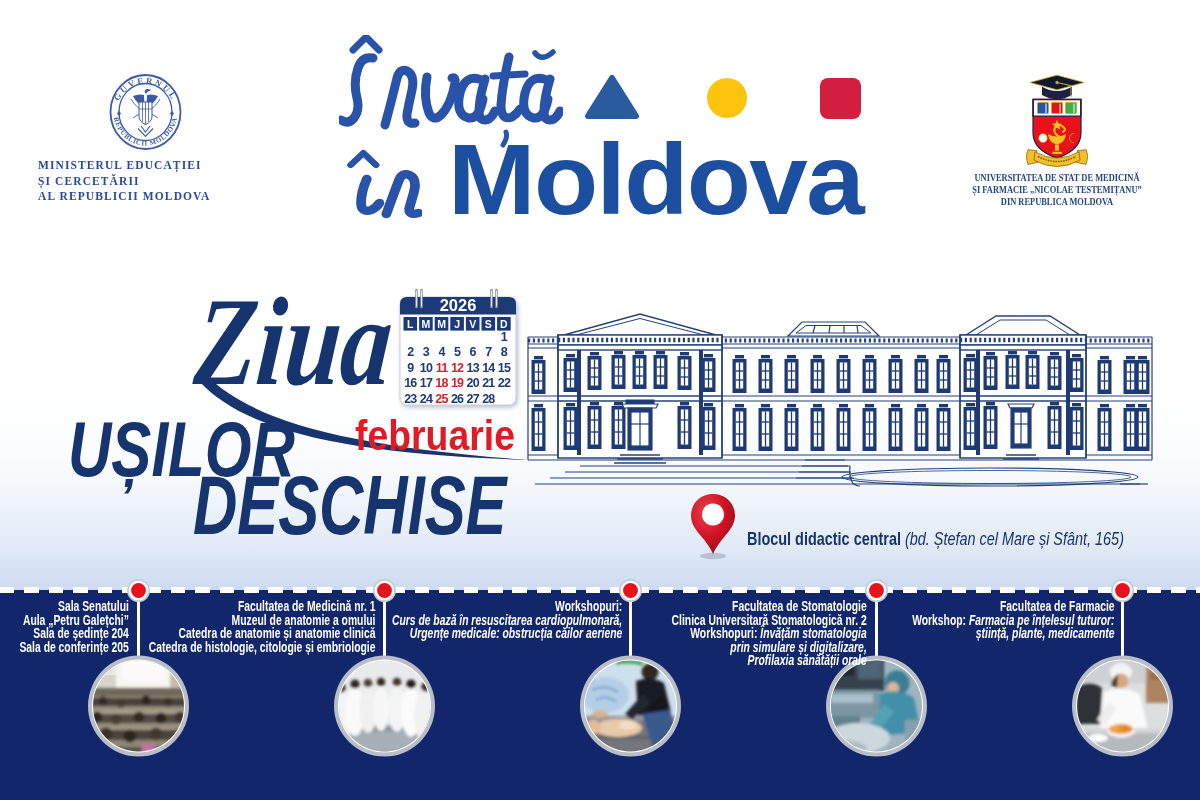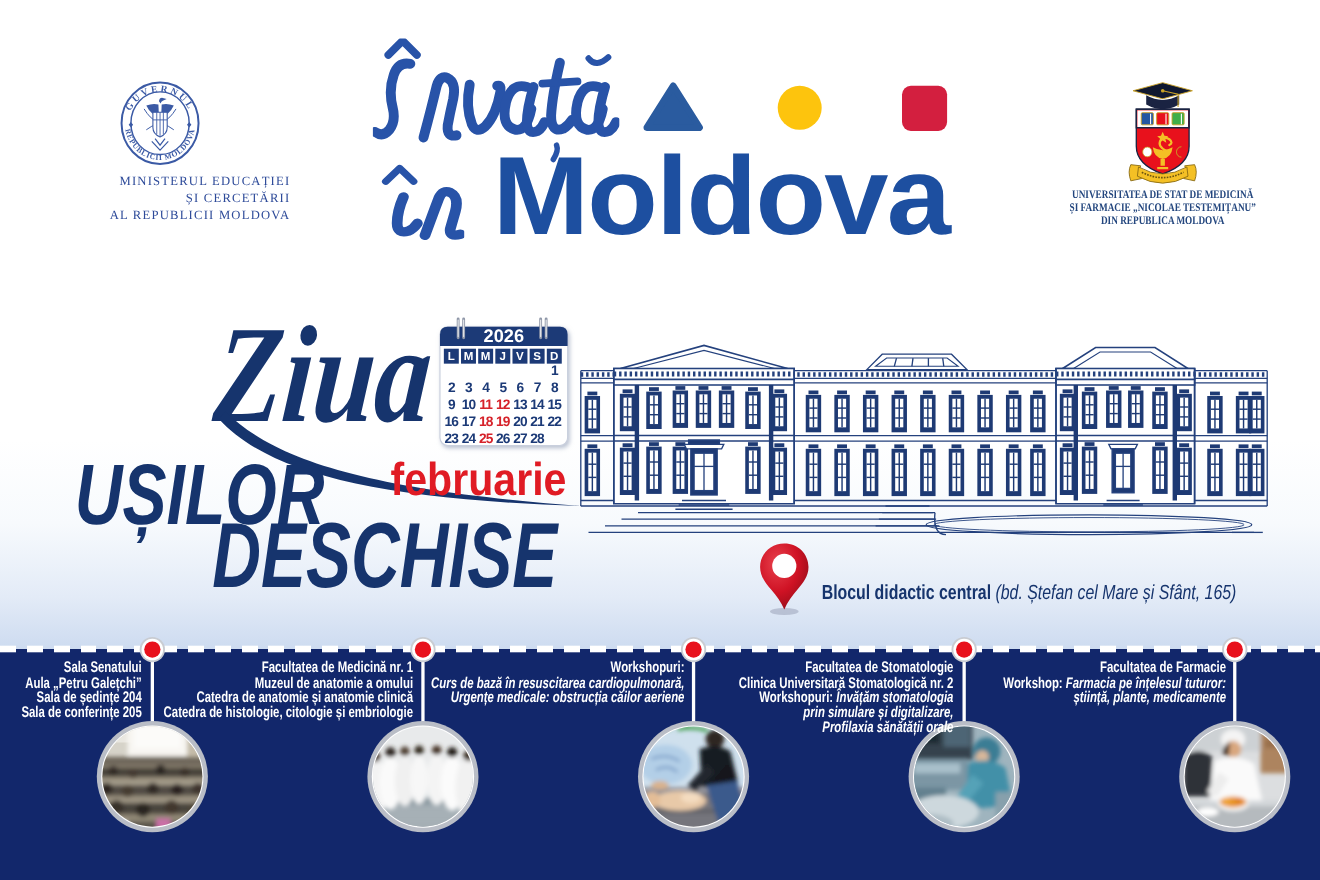--- a/index.html
+++ b/index.html
@@ -48,21 +48,21 @@
     <path d="M 25 45 Q 30 41 35 40 M 50 45 Q 45 41 40 40" stroke-width="0.9"></path>
 
     <path d="M 31 29 L 44 29 L 44 43 Q 44 49 37.5 51.5 Q 31 49 31 43 Z" fill="#ffffff"></path>
     <path d="M 31 36 L 44 36 M 34.5 29 L 34.5 49 M 37.5 29 L 37.5 51.5 M 40.5 29 L 40.5 49" stroke-width="0.8"></path>
 
     <path d="M 33 53 L 37.5 59 L 42 53" stroke-width="1.1"></path>
     <path d="M 30 55.5 L 37.5 63.5 L 45 55.5" stroke-width="1.1"></path>
   </g>
 </svg>
 
-<div class="abs" style="left:24px;top:158px;width:240px;text-align:right;color:#2d4a99;font-family:'Liberation Serif',serif;font-size:11.5px;font-weight:normal;letter-spacing:1.1px;line-height:15.6px;">MINISTERUL EDUCAȚIEI<br>ȘI CERCETĂRII<br>AL REPUBLICII MOLDOVA</div>
+<div class="abs" style="left:38px;top:158px;width:240px;text-align:left;color:#2d4a99;font-family:'Liberation Serif',serif;font-size:11.5px;font-weight:bold;letter-spacing:1.1px;line-height:15.6px;">MINISTERUL EDUCAȚIEI<br>ȘI CERCETĂRII<br>AL REPUBLICII MOLDOVA</div>
 
 <svg class="abs" style="left:339px;top:35px;" width="224" height="115" viewBox="0 0 224 115">
   <g fill="none" stroke="#2853a8" stroke-linecap="round" stroke-linejoin="round">
     <path d="M 14 15 L 27 2 L 40 15" stroke-width="7"></path>
     <path d="M 34 23 Q 23 21 19 33 Q 14 47 18 63 Q 21 75 15 83 Q 9 90 2 85" stroke-width="9"></path>
     <path d="M 46 90 Q 53 64 58 43 Q 61 33 68 36 Q 76 40 73 55 Q 70 68 68 79 Q 67 90 76 88" stroke-width="9"></path>
     <path d="M 88 42 Q 84 62 90 78 Q 94 87 102 80 Q 112 70 116 48 Q 117 42 113 43" stroke-width="9"></path>
     <path d="M 140 44 Q 126 40 121 58 Q 116 80 130 83 Q 140 84 144 64" stroke-width="9"></path>
     <path d="M 146 44 Q 140 64 140 76 Q 140 88 150 84 Q 154 81 156 76" stroke-width="9"></path>
     <path d="M 170 22 Q 163 52 162 70 Q 162 86 173 82 Q 178 79 181 74" stroke-width="9"></path>

